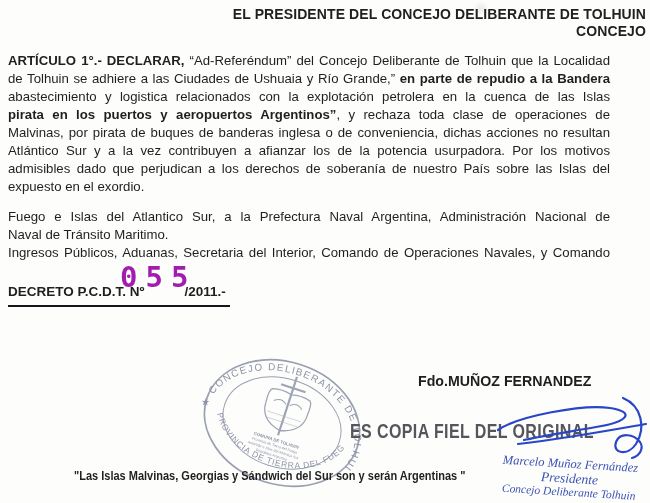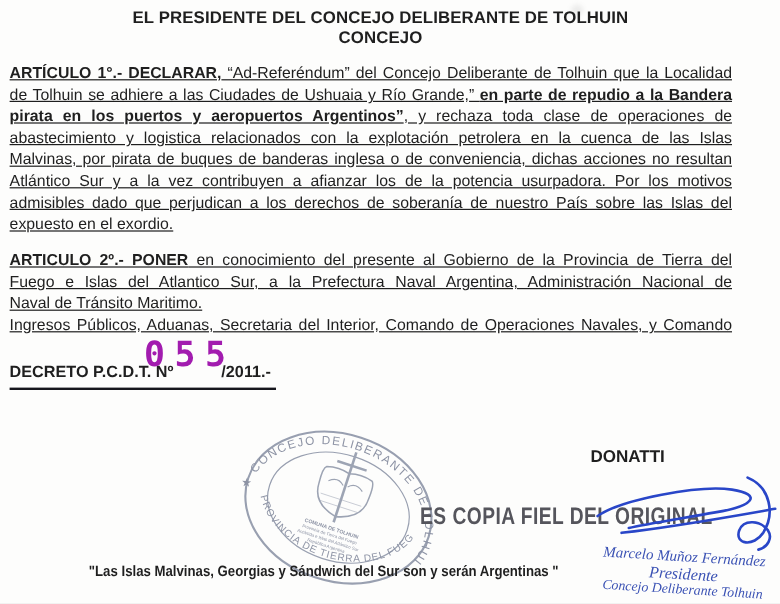--- a/index.html
+++ b/index.html
@@ -2,26 +2,26 @@
 <html><head>
 <meta charset="utf-8">
 <style>
   html,body{margin:0;padding:0;background:#e9e9e9;}
   .page{
     position:relative;width:650px;height:503px;background:#fdfdfc;
     font-family:"Liberation Sans",sans-serif;color:#1f1f1f;overflow:hidden;
     margin:0 auto;
   }
   
-  .doc-header{position:absolute;top:6px;left:0;right:16px;text-align:center;
+  .doc-header{position:absolute;top:6px;left:0;right:4px;text-align:right;
     font-weight:bold;font-size:14px;line-height:17px;letter-spacing:.1px;}
   
   .body-text{position:absolute;top:52px;left:8px;width:618px;
     font-size:13.2px;line-height:18px;}
-  .para{margin:0 16px 12px 0;text-decoration:underline;}
+  .para{margin:0 16px 12px 0;}
   .tl{white-space:normal;}
   .tl.just{text-align:justify;text-align-last:justify;text-justify:inter-word;}
   .tl b{font-weight:bold;}
   
   .decree{position:relative;display:inline-block;font-weight:bold;font-size:13.5px;
     border-bottom:2.5px solid #16161d;padding:0 4px 4px 0;margin-top:9px;}
   .decree .gap{display:inline-block;width:40px;}
   .stamp-num{position:absolute;left:112px;top:-15px;
     font-family:"DejaVu Sans Mono",monospace;font-weight:bold;font-size:29px;
     letter-spacing:8px;color:#a21caf;}
@@ -62,29 +62,28 @@
 
   <div class="doc-header">
     <div>EL PRESIDENTE DEL CONCEJO DELIBERANTE DE TOLHUIN</div>
     <div>CONCEJO</div>
   </div>
 
   <div class="body-text">
     <div class="para">
         <div class="tl just"><b>ARTÍCULO 1°.-  DECLARAR,</b><span> “Ad-Referéndum” del Concejo Deliberante de Tolhuin que la Localidad</span></div>
         <div class="tl just"><span>de Tolhuin se adhiere a las Ciudades de Ushuaia y Río Grande,” </span><b>en parte de repudio a la Bandera</b></div>
+        <div class="tl just"><span>abastecimiento y logistica relacionados con la explotación petrolera en la cuenca de las Islas</span></div>
         <div class="tl just"><b>pirata en los puertos y aeropuertos Argentinos”</b><span>, y rechaza toda clase de operaciones de</span></div>
-        <div class="tl just"><span>abastecimiento y logistica relacionados con la explotación petrolera en la cuenca de las Islas</span></div>
         <div class="tl just"><span>Malvinas, por pirata de buques de banderas inglesa o de conveniencia, dichas acciones no resultan</span></div>
         <div class="tl just"><span>Atlántico Sur y a la vez contribuyen a afianzar los de la potencia usurpadora. Por los motivos</span></div>
         <div class="tl just"><span>admisibles dado que perjudican a los derechos de soberanía de nuestro País sobre las Islas del</span></div>
         <div class="tl"><span>expuesto en el exordio.</span></div>
       </div>
     <div class="para">
-        <div class="tl just"><b>ARTICULO 2º.- PONER</b><span>  en conocimiento del presente al Gobierno de la Provincia de Tierra del</span></div>
         <div class="tl just"><span>Fuego e Islas del Atlantico Sur, a la Prefectura Naval Argentina, Administración Nacional de</span></div>
         <div class="tl"><span>Naval de Tránsito Maritimo.</span></div>
         <div class="tl just"><span>Ingresos Públicos, Aduanas, Secretaria del Interior, Comando de Operaciones Navales, y Comando</span></div>
       </div>
 
     
     <div class="decree">
       <span>DECRETO P.C.D.T. Nº</span><span class="gap"></span><span>/2011.-</span>
       <span class="stamp-num">055</span>
     </div>
@@ -118,21 +117,21 @@
       <g stroke="none" text-anchor="middle">
         <text x="100" y="105" font-size="4.4" font-weight="bold">COMUNA DE TOLHUIN</text>
         <text x="100" y="110" font-size="3.7">Provincia de Tierra del Fuego</text>
         <text x="100" y="115" font-size="3.7">Antártida e Islas del Atlántico Sur</text>
         <text x="100" y="120" font-size="3.7">República Argentina</text>
       </g>
     </g>
   </svg>
 
   <div class="fdo">
-    <div class="l2">DONATTI</div>
+    <div>Fdo.MUÑOZ FERNANDEZ</div>
   </div>
 
   <div class="copy-stamp">ES COPIA FIEL DEL ORIGINAL</div>
 
   <svg class="sig" width="162" height="78" viewBox="0 0 162 78">
     <g fill="none" stroke="#2946c8" stroke-width="2.2" stroke-linecap="round">
       <path d="M 10 38 C 30 24 95 12 122 16 C 148 20 140 30 108 35 C 80 40 48 45 36 48"></path>
       <path d="M 30 52 C 75 47 135 36 158 32"></path>
       <path d="M 135 6 C 154 14 158 36 148 52 C 140 64 124 62 128 50 C 132 40 146 42 152 50 C 156 56 152 64 144 66"></path>
     </g>

